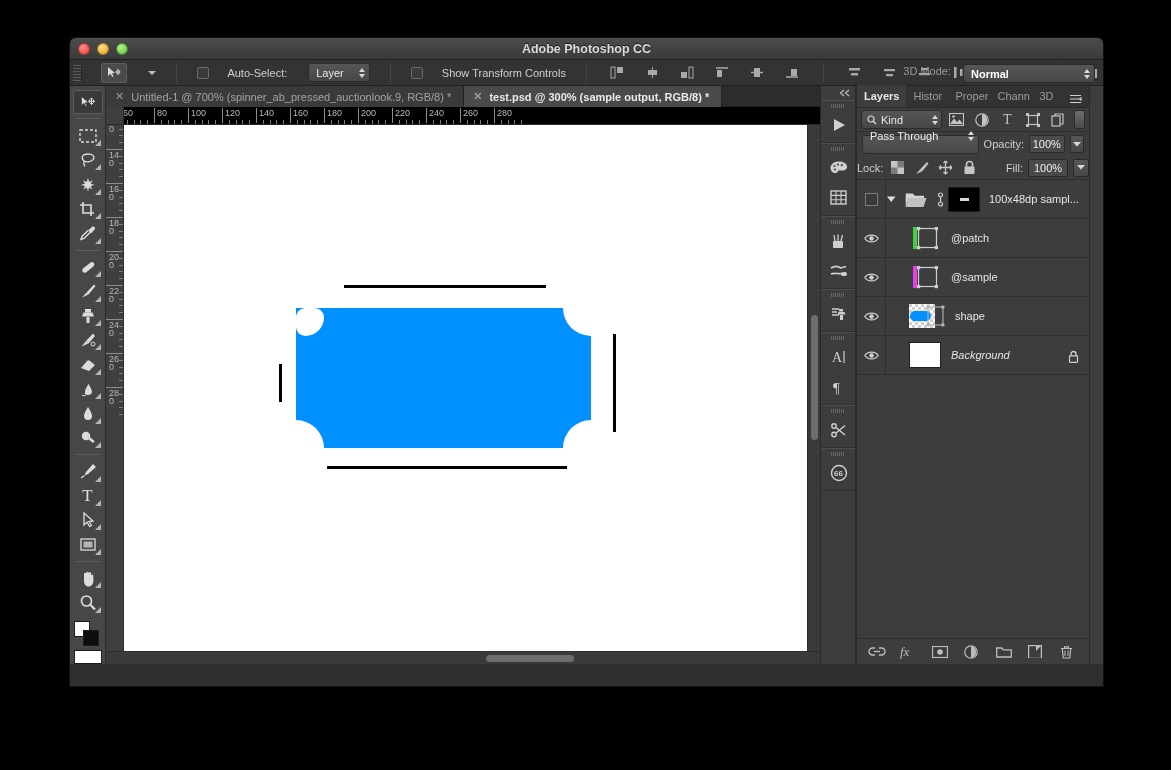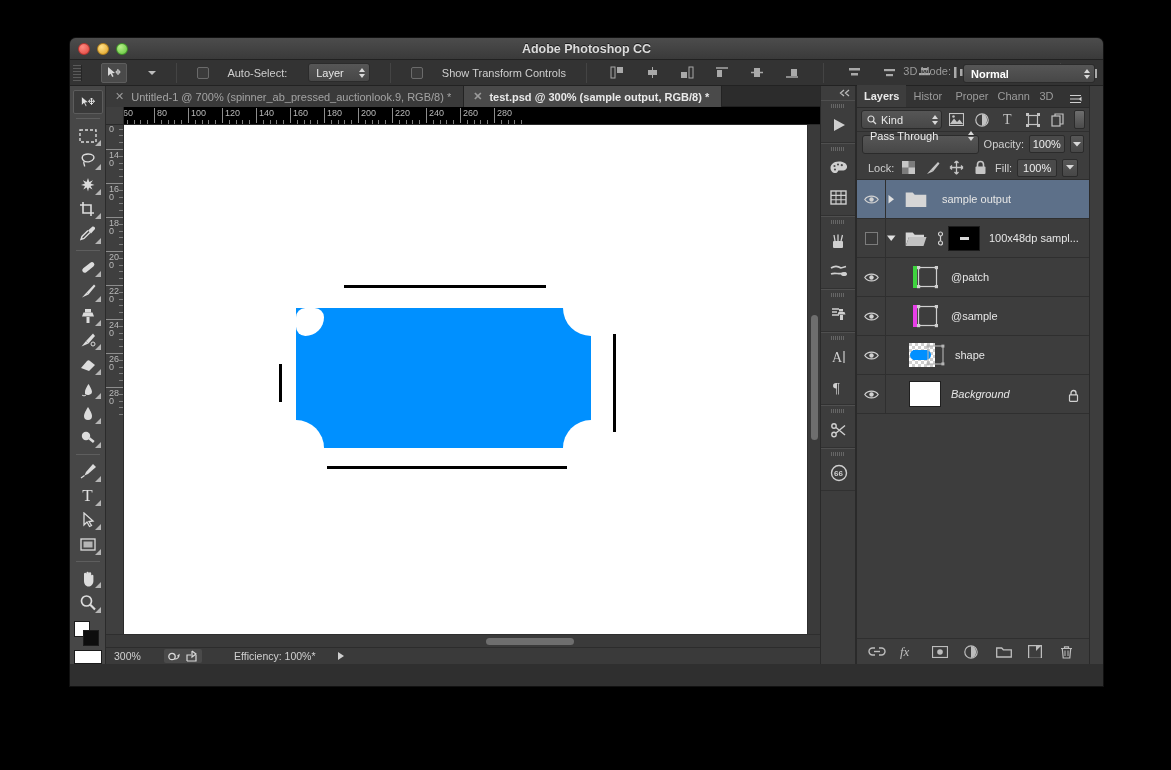--- a/index.html
+++ b/index.html
@@ -180,21 +180,21 @@
 
   .blend-row { height:24px; display:flex; align-items:center; padding:0 5px; gap:5px;}
   .blend-select { width:130px; height:19px; background:linear-gradient(#565656,#474747); border:1px solid #2b2b2b; border-radius:3px;
     display:flex;align-items:center;justify-content:space-between; padding:0 4px 16px 7px; font-size:11px; color:#eee;}
   .small-label { font-size:11px; color:#cfcfcf;}
   .num-field { width:40px;height:18px;background:#4a4a4a;border:1px solid #2b2b2b;border-radius:2px;
     font-size:11px;color:#eee; display:flex;align-items:center;justify-content:center;}
   .dd-btn { width:16px;height:18px;background:linear-gradient(#575757,#474747);border:1px solid #2b2b2b;border-radius:2px;
     display:flex;align-items:center;justify-content:center;}
 
-  .lock-row { height:24px; display:flex; align-items:center; padding:0 11px; gap:5px; border-bottom:1px solid #2f2f2f;}
+  .lock-row { height:24px; display:flex; align-items:center; padding:0 0; gap:5px; border-bottom:1px solid #2f2f2f;}
   .lock-ic { width:19px;height:18px;display:flex;align-items:center;justify-content:center;color:#c9c9c9;}
 
   .layers-list { flex:1; overflow:hidden; }
   .layer {
     height:39px; display:flex; align-items:center;
     border-bottom:1px solid #2f2f2f; position:relative;
   }
   .layer.selected { background:#5d7089; }
   .layer .eye { width:28px; height:39px; display:flex;align-items:center;justify-content:center;}
   .layer .twisty { width:13px;display:flex;align-items:center;justify-content:center;}
@@ -639,35 +639,20 @@
 
         <div class="vscroll">
           <div class="thumb"></div>
         </div>
       </div>
 
       <div class="hscroll">
         <div class="thumb"></div>
       </div>
 
-      <div class="statusbar">
-        <div class="sb-zoom">300%</div>
-        <div class="sb-icons">
-          <svg width="14" height="11">
-              <circle cx="5" cy="5.5" r="3.2" fill="none" stroke="#d8d8d8" stroke-width="1.3"></circle>
-              <path d="M8 8 a4 4 0 0 0 4 -4 l-1.6 1.2" fill="none" stroke="#d8d8d8" stroke-width="1.2"></path>
-            </svg>
-          <svg width="14" height="12">
-              <path d="M2 11 V5 h4 M7 1 l4 3 -4 3 V1" fill="none" stroke="#d8d8d8" stroke-width="1.2"></path>
-              <path d="M2 11 h9 V5" fill="none" stroke="#d8d8d8" stroke-width="1.2"></path>
-            </svg>
-        </div>
-        <div class="sb-eff">Efficiency: 100%*</div>
-        <div class="sb-arrow"></div>
-      </div>
     </div>
 
     <div class="icondock">
       <div class="dock-top">
         <svg width="12" height="8">
             <path d="M5 1 L1.5 4 L5 7 M10 1 L6.5 4 L10 7" fill="none" stroke="#b9b9b9" stroke-width="1.3"></path>
           </svg>
       </div>
       <div class="dock-grp">
         <div class="dock-handle">
@@ -880,40 +865,20 @@
         <div class="small-label" style="margin-left:auto;">Fill:</div>
         <div class="num-field">100%</div>
         <div class="dd-btn">
           <svg width="8" height="5">
               <path d="M0 0 L4 4.5 L8 0 Z" fill="#d8d8d8"></path>
             </svg>
         </div>
       </div>
 
       <div class="layers-list" id="layersList">
-          <div class="layer selected">
-            <div class="eye">
-              <svg width="15" height="11">
-                <path d="M0.8 5.5 C3.5 1 11.5 1 14.2 5.5 C11.5 10 3.5 10 0.8 5.5 Z" fill="none" stroke="#d2d2d2" stroke-width="1.2"></path>
-                <circle cx="7.5" cy="5.5" r="2.2" fill="#d2d2d2"></circle>
-              </svg>
-            </div>
-            <div class="vsep-col"></div>
-            <div class="twisty">
-              <svg width="7" height="9">
-                <path d="M0.5 0 L0.5 8.5 L6 4.2 Z" fill="#e0e0e0"></path>
-              </svg>
-            </div>
-            <div class="thumb" style="width: 36px;">
-              <svg width="22" height="17">
-                <path d="M0.7 16 V1.5 h7 l2 2.3 H21.3 V16 Z" fill="#d6d6d6"></path>
-              </svg>
-            </div>
-            <div class="lname">sample output</div>
-          </div>
           <div class="layer">
             <div class="eye">
               <div style="width:13px;height:13px;border:1px solid #7c7c7c;background:#3a3a3a;"></div>
             </div>
             <div class="vsep-col"></div>
             <div class="twisty">
               <svg width="9" height="7">
                 <path d="M0 0.5 L8.5 0.5 L4.2 6 Z" fill="#e0e0e0"></path>
               </svg>
             </div>

